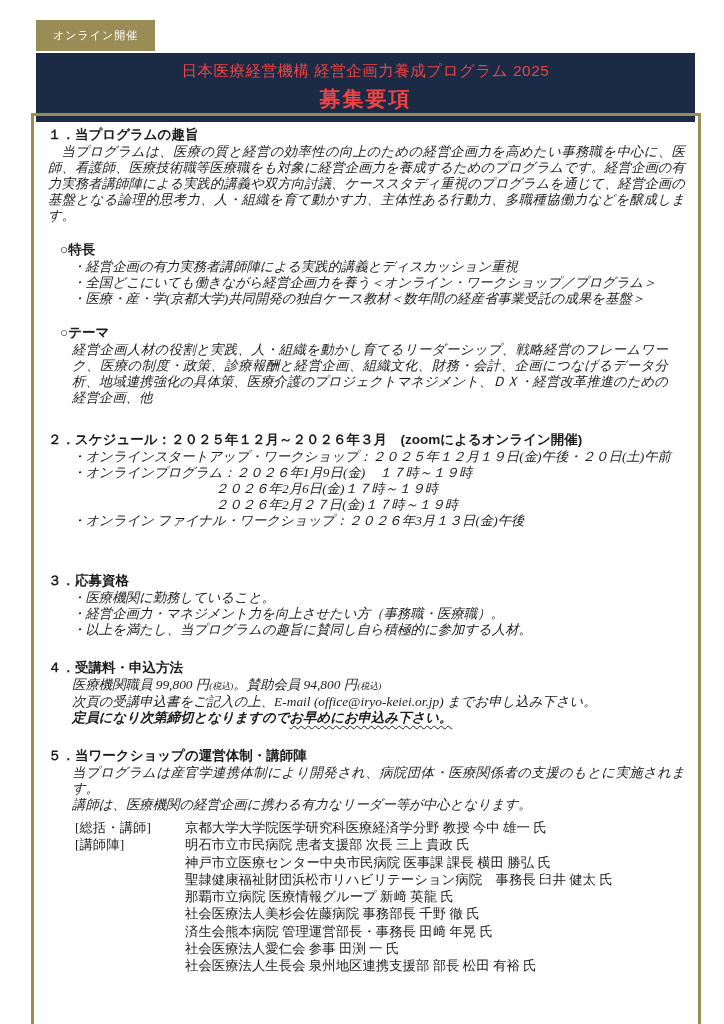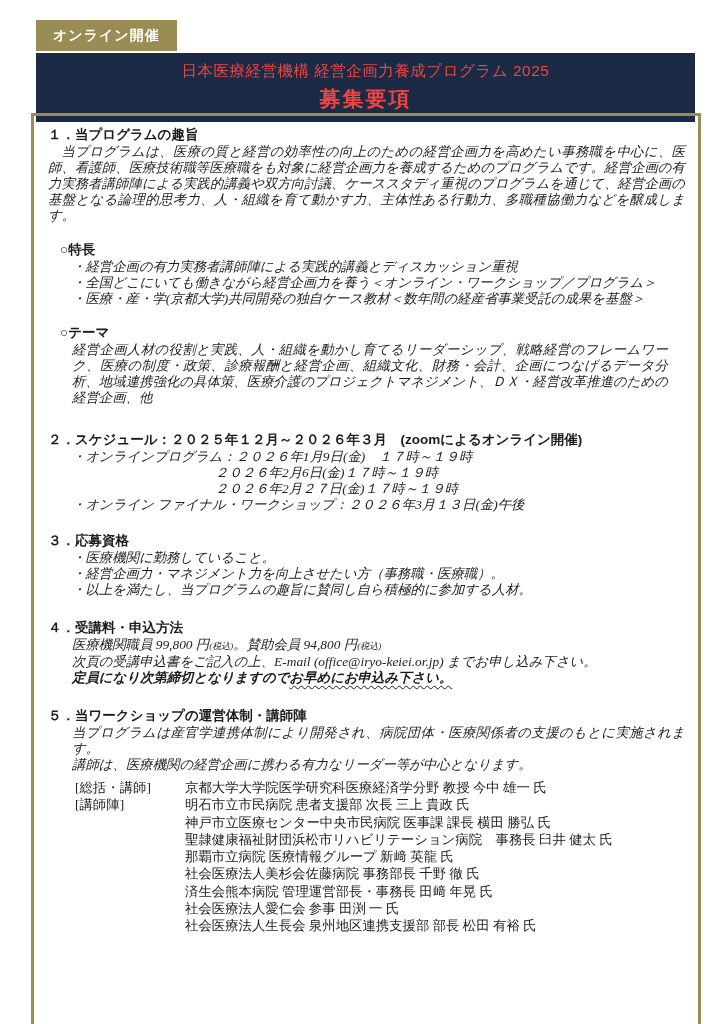--- a/index.html
+++ b/index.html
@@ -1,21 +1,21 @@
 <!DOCTYPE html>
 <html><head>
 <meta charset="utf-8">
 <style>
   html,body{margin:0;padding:0;background:#ffffff;}
   .page{position:relative;width:724px;height:1024px;background:#ffffff;overflow:hidden;
         font-family:"Liberation Serif","DejaVu Serif",serif;color:#1c1c1c;}
 
   .badge{position:absolute;left:36px;top:20px;background:#9a8c55;color:#ffffff;
-         font-family:"Liberation Sans","DejaVu Sans",sans-serif;font-weight:bold;
-         font-size:14px;line-height:31px;padding:0 17px;letter-spacing:1px;}
+         font-family:"Liberation Sans","DejaVu Sans",sans-serif;font-weight:normal;
+         font-size:11px;line-height:31px;padding:0 17px;letter-spacing:1px;}
   .header{position:absolute;left:36px;top:53px;width:659px;background:#1b2a45;color:#ef4444;
           text-align:center;padding:8px 0 9px 0;box-sizing:border-box;}
   .header-title{font-family:"Liberation Sans","DejaVu Sans",sans-serif;font-size:15.5px;letter-spacing:0.5px;}
   .header-subtitle{font-family:"Liberation Sans","DejaVu Sans",sans-serif;font-weight:bold;
                    font-size:21px;margin-top:3px;letter-spacing:2px;}
 
   .box{position:absolute;left:31px;top:113px;width:670px;height:952px;box-sizing:border-box;
        border:3px solid #9a8c55;padding:5px 13px 0 14px;}
 
   .sec-h{font-family:"Liberation Sans","DejaVu Sans",sans-serif;font-weight:bold;
@@ -24,21 +24,21 @@
   .just{text-align:justify;}
   .ind1{text-indent:1em;} .ml24{margin-left:24px;}
   .sub-h{font-family:"Liberation Sans","DejaVu Sans",sans-serif;font-weight:bold;
          font-size:13.5px;line-height:19px;margin-left:12px;}
   .sched-cont{margin-left:167px;}
   .small-tax{font-size:9px;}
   .bold-line{font-weight:bold;}
   .wavy{text-decoration-line:underline;text-decoration-style:wavy;text-decoration-thickness:1px;text-underline-offset:3px;}
 
   .mt4{margin-top:4px;} .mt16{margin-top:16px;}
-  .mt20{margin-top:20px;} .mt24{margin-top:24px;} .mt26{margin-top:18px;}
+  .mt20{margin-top:20px;} .mt24{margin-top:24px;} .mt26{margin-top:42px;}
 
   .lect-row{display:flex;font-size:13.4px;line-height:17.3px;}
   .lect-label{width:110px;flex:0 0 110px;margin-left:27px;}
   .lect-text{flex:1;}
 </style>
 </head>
 <body>
 
 <div class="page">
 
@@ -58,20 +58,21 @@
 
     <div class="sub-h mt16">○特長</div>
     <div class="txt ml24">・経営企画の有力実務者講師陣による実践的講義とディスカッション重視</div>
     <div class="txt ml24">・全国どこにいても働きながら経営企画力を養う＜オンライン・ワークショップ／プログラム＞</div>
     <div class="txt ml24">・医療・産・学(京都大学)共同開発の独自ケース教材＜数年間の経産省事業受託の成果を基盤＞</div>
 
     <div class="sub-h mt16">○テーマ</div>
     <div class="txt just ml24" style="margin-right:17px;">経営企画人材の役割と実践、人・組織を動かし育てるリーダーシップ、戦略経営のフレームワーク、医療の制度・政策、診療報酬と経営企画、組織文化、財務・会計、企画につなげるデータ分析、地域連携強化の具体策、医療介護のプロジェクトマネジメント、ＤＸ・経営改革推進のための経営企画、他</div>
 
     <div class="sec-h mt24">２．スケジュール：２０２５年１２月～２０２６年３月　(zoomによるオンライン開催)</div>
+    <div class="txt ml24">・オンラインスタートアップ・ワークショップ：２０２５年１２月１９日(金)午後・２０日(土)午前</div>
     <div class="txt ml24">・オンラインプログラム：２０２６年1月9日(金)　１７時～１９時</div>
     <div class="txt sched-cont">２０２６年2月6日(金)１７時～１９時</div>
     <div class="txt sched-cont">２０２６年2月２７日(金)１７時～１９時</div>
     <div class="txt ml24">・オンライン ファイナル・ワークショップ：２０２６年3月１３日(金)午後</div>
 
     <div class="sec-h mt26">３．応募資格</div>
     <div class="txt ml24">・医療機関に勤務していること。</div>
     <div class="txt ml24">・経営企画力・マネジメント力を向上させたい方（事務職・医療職）。</div>
     <div class="txt ml24">・以上を満たし、当プログラムの趣旨に賛同し自ら積極的に参加する人材。</div>
 

